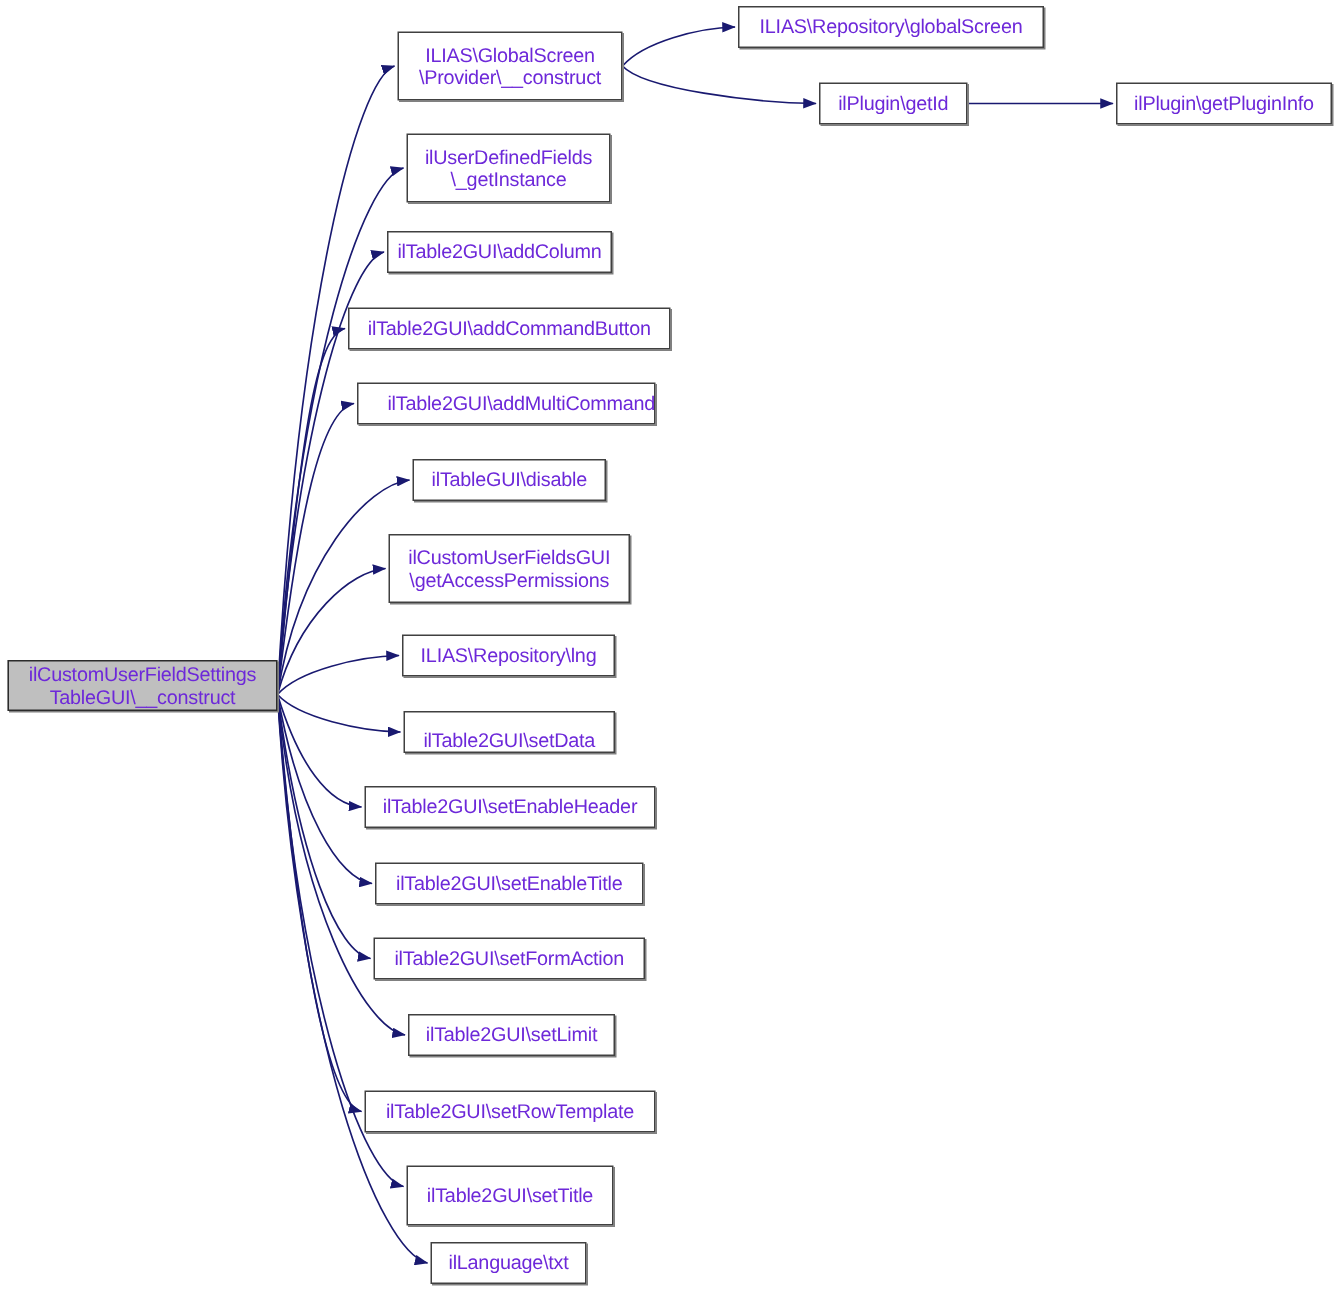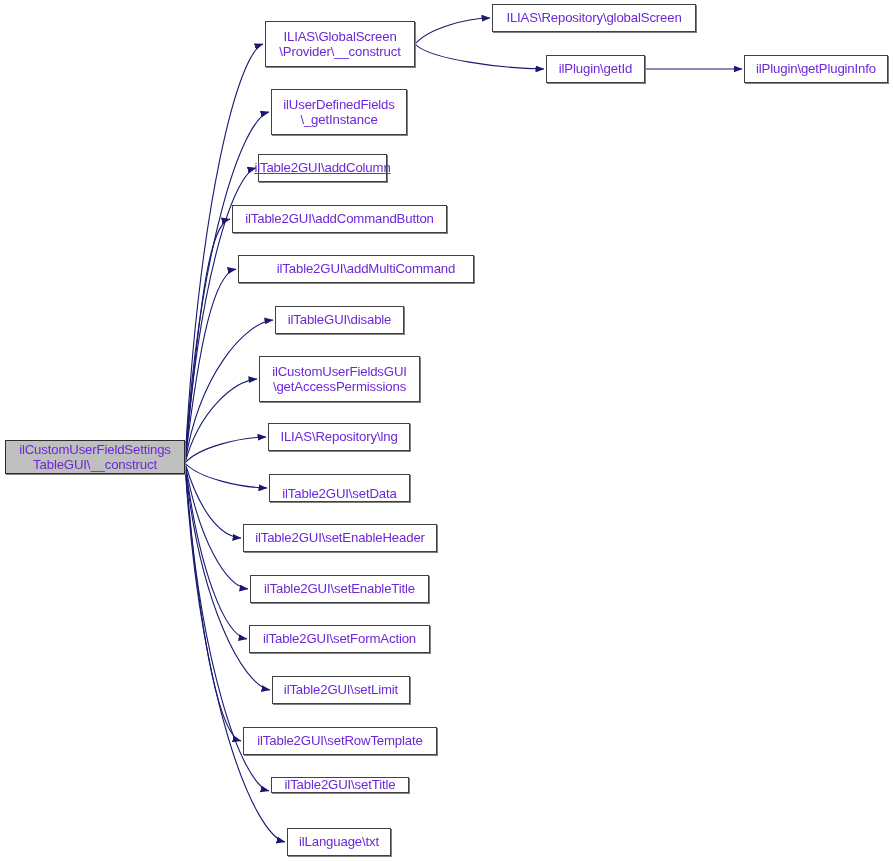--- a/index.html
+++ b/index.html
@@ -88,29 +88,29 @@
   <div id="node-layer">
       <div class="node current" style="left: 5px; top: 440px; width: 180px; height: 34px;"><span class="node-label">ilCustomUserFieldSettings
 TableGUI\__construct</span></div>
       <div class="node" style="left: 265px; top: 21px; width: 150px; height: 46px; justify-content: center;"><span class="node-label">ILIAS\GlobalScreen
 \Provider\__construct</span></div>
       <div class="node" style="left: 492px; top: 4px; width: 204px; height: 28px;"><span class="node-label">ILIAS\Repository\globalScreen</span></div>
       <div class="node" style="left: 546px; top: 55px; width: 99px; height: 28px;"><span class="node-label">ilPlugin\getId</span></div>
       <div class="node" style="left: 744px; top: 55px; width: 144px; height: 28px;"><span class="node-label">ilPlugin\getPluginInfo</span></div>
       <div class="node" style="left: 271px; top: 89px; width: 136px; height: 46px;"><span class="node-label">ilUserDefinedFields
 \_getInstance</span></div>
-      <div class="node" style="left: 258px; top: 154px; width: 129px; height: 28px; text-decoration: underline;"><span class="node-label">ilTable2GUI\addColumn</span></div>
+      <div class="node" style="left: 258px; top: 154px; width: 150px; height: 28px;"><span class="node-label">ilTable2GUI\addColumn</span></div>
       <div class="node" style="left: 232px; top: 205px; width: 215px; height: 28px;"><span class="node-label">ilTable2GUI\addCommandButton</span></div>
-      <div class="node" style="left: 238px; top: 255px; width: 236px; height: 28px; padding-left: 20px;"><span class="node-label">ilTable2GUI\addMultiCommand</span></div>
+      <div class="node" style="left: 238px; top: 255px; width: 199px; height: 28px; padding-left: 20px;"><span class="node-label">ilTable2GUI\addMultiCommand</span></div>
       <div class="node" style="left: 275px; top: 306px; width: 129px; height: 28px;"><span class="node-label">ilTableGUI\disable</span></div>
       <div class="node" style="left: 259px; top: 356px; width: 161px; height: 46px;"><span class="node-label">ilCustomUserFieldsGUI
 \getAccessPermissions</span></div>
       <div class="node" style="left: 268px; top: 423px; width: 142px; height: 28px;"><span class="node-label">ILIAS\Repository\lng</span></div>
       <div class="node" style="left: 269px; top: 474px; width: 141px; height: 28px; align-items: flex-end;"><span class="node-label">ilTable2GUI\setData</span></div>
       <div class="node" style="left: 243px; top: 524px; width: 194px; height: 28px;"><span class="node-label">ilTable2GUI\setEnableHeader</span></div>
       <div class="node" style="left: 250px; top: 575px; width: 179px; height: 28px;"><span class="node-label">ilTable2GUI\setEnableTitle</span></div>
       <div class="node" style="left: 249px; top: 625px; width: 181px; height: 28px;"><span class="node-label">ilTable2GUI\setFormAction</span></div>
       <div class="node" style="left: 272px; top: 676px; width: 138px; height: 28px;"><span class="node-label">ilTable2GUI\setLimit</span></div>
       <div class="node" style="left: 243px; top: 727px; width: 194px; height: 28px;"><span class="node-label">ilTable2GUI\setRowTemplate</span></div>
-      <div class="node" style="left: 271px; top: 777px; width: 138px; height: 16px;"><span class="node-label">ilTable2GUI\setTitle</span></div>
+      <div class="node" style="left: 271px; top: 777px; width: 138px; height: 40px;"><span class="node-label">ilTable2GUI\setTitle</span></div>
       <div class="node" style="left: 287px; top: 828px; width: 104px; height: 28px;"><span class="node-label">ilLanguage\txt</span></div>
     </div>
 </div>
 
 </body></html>

